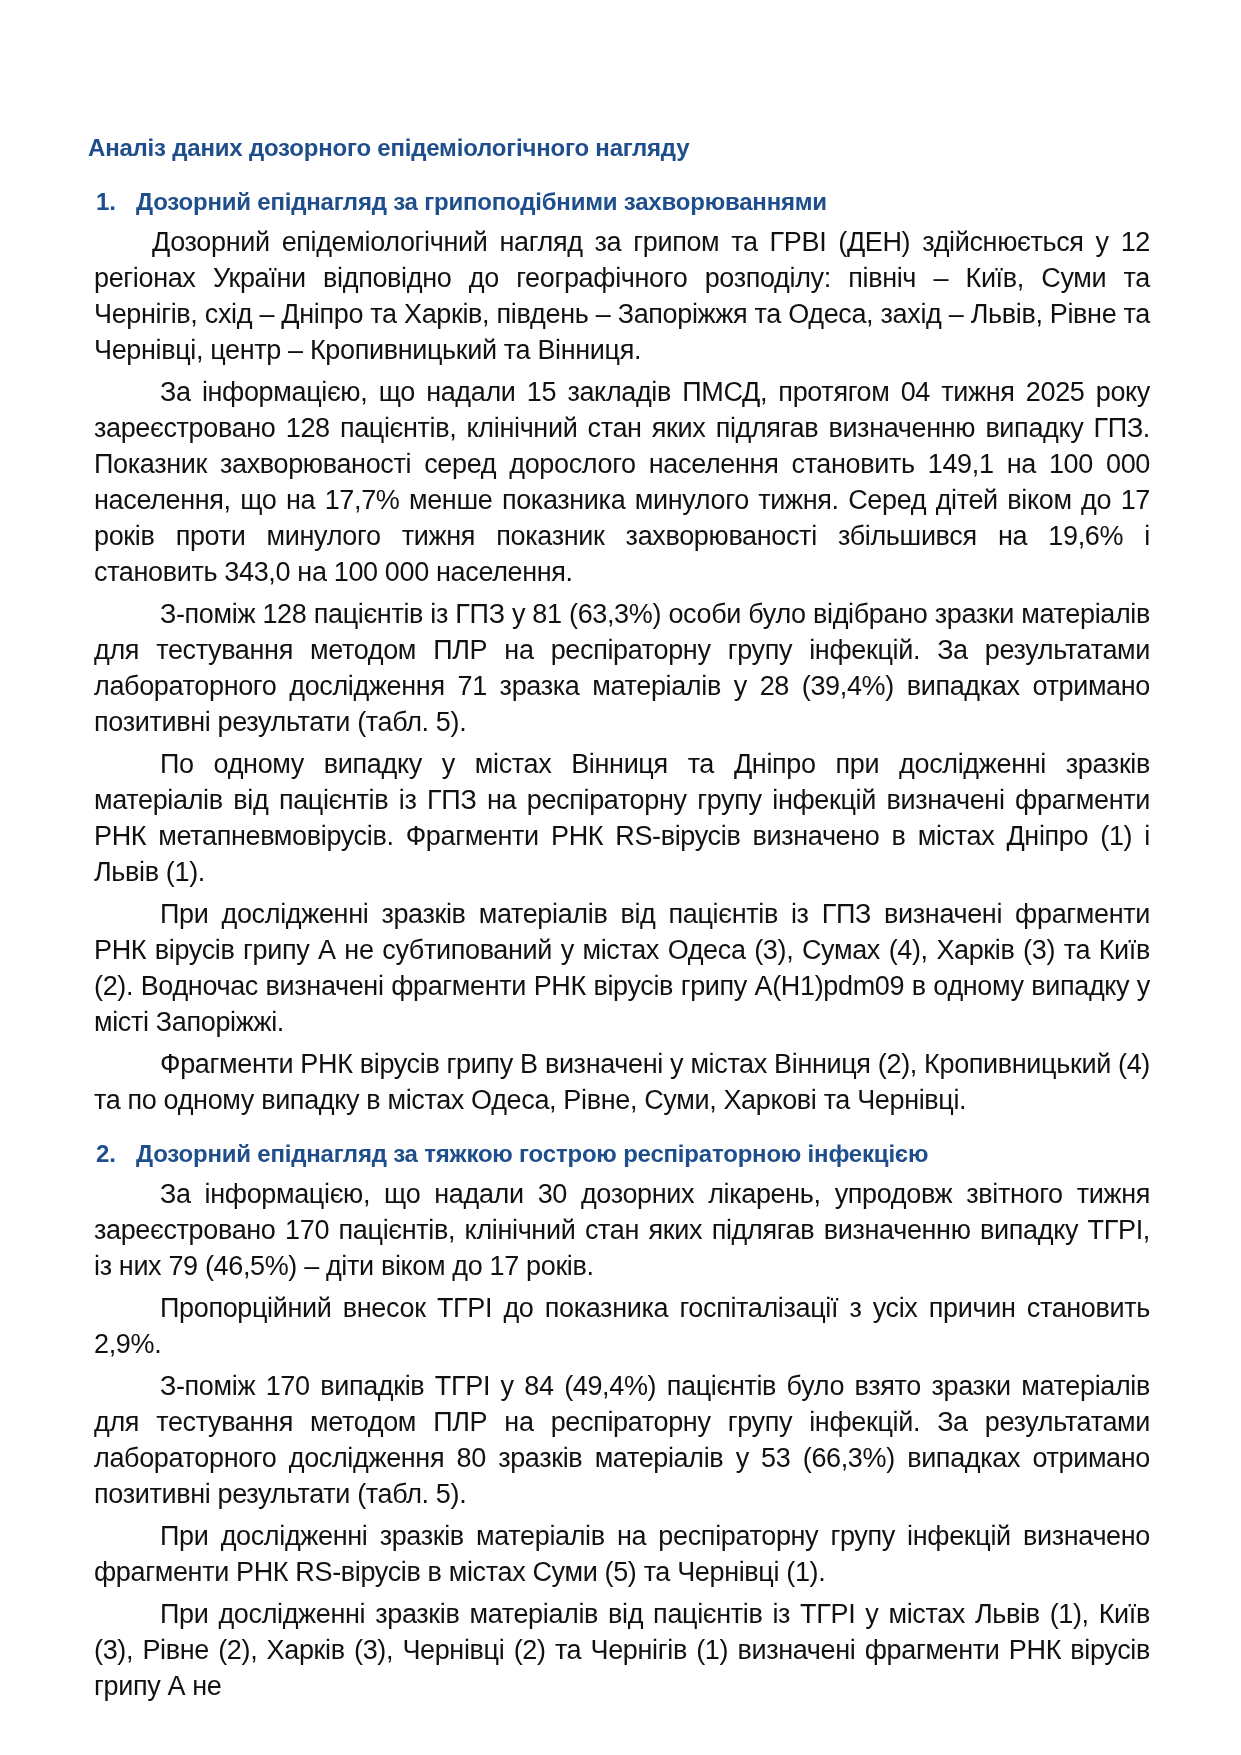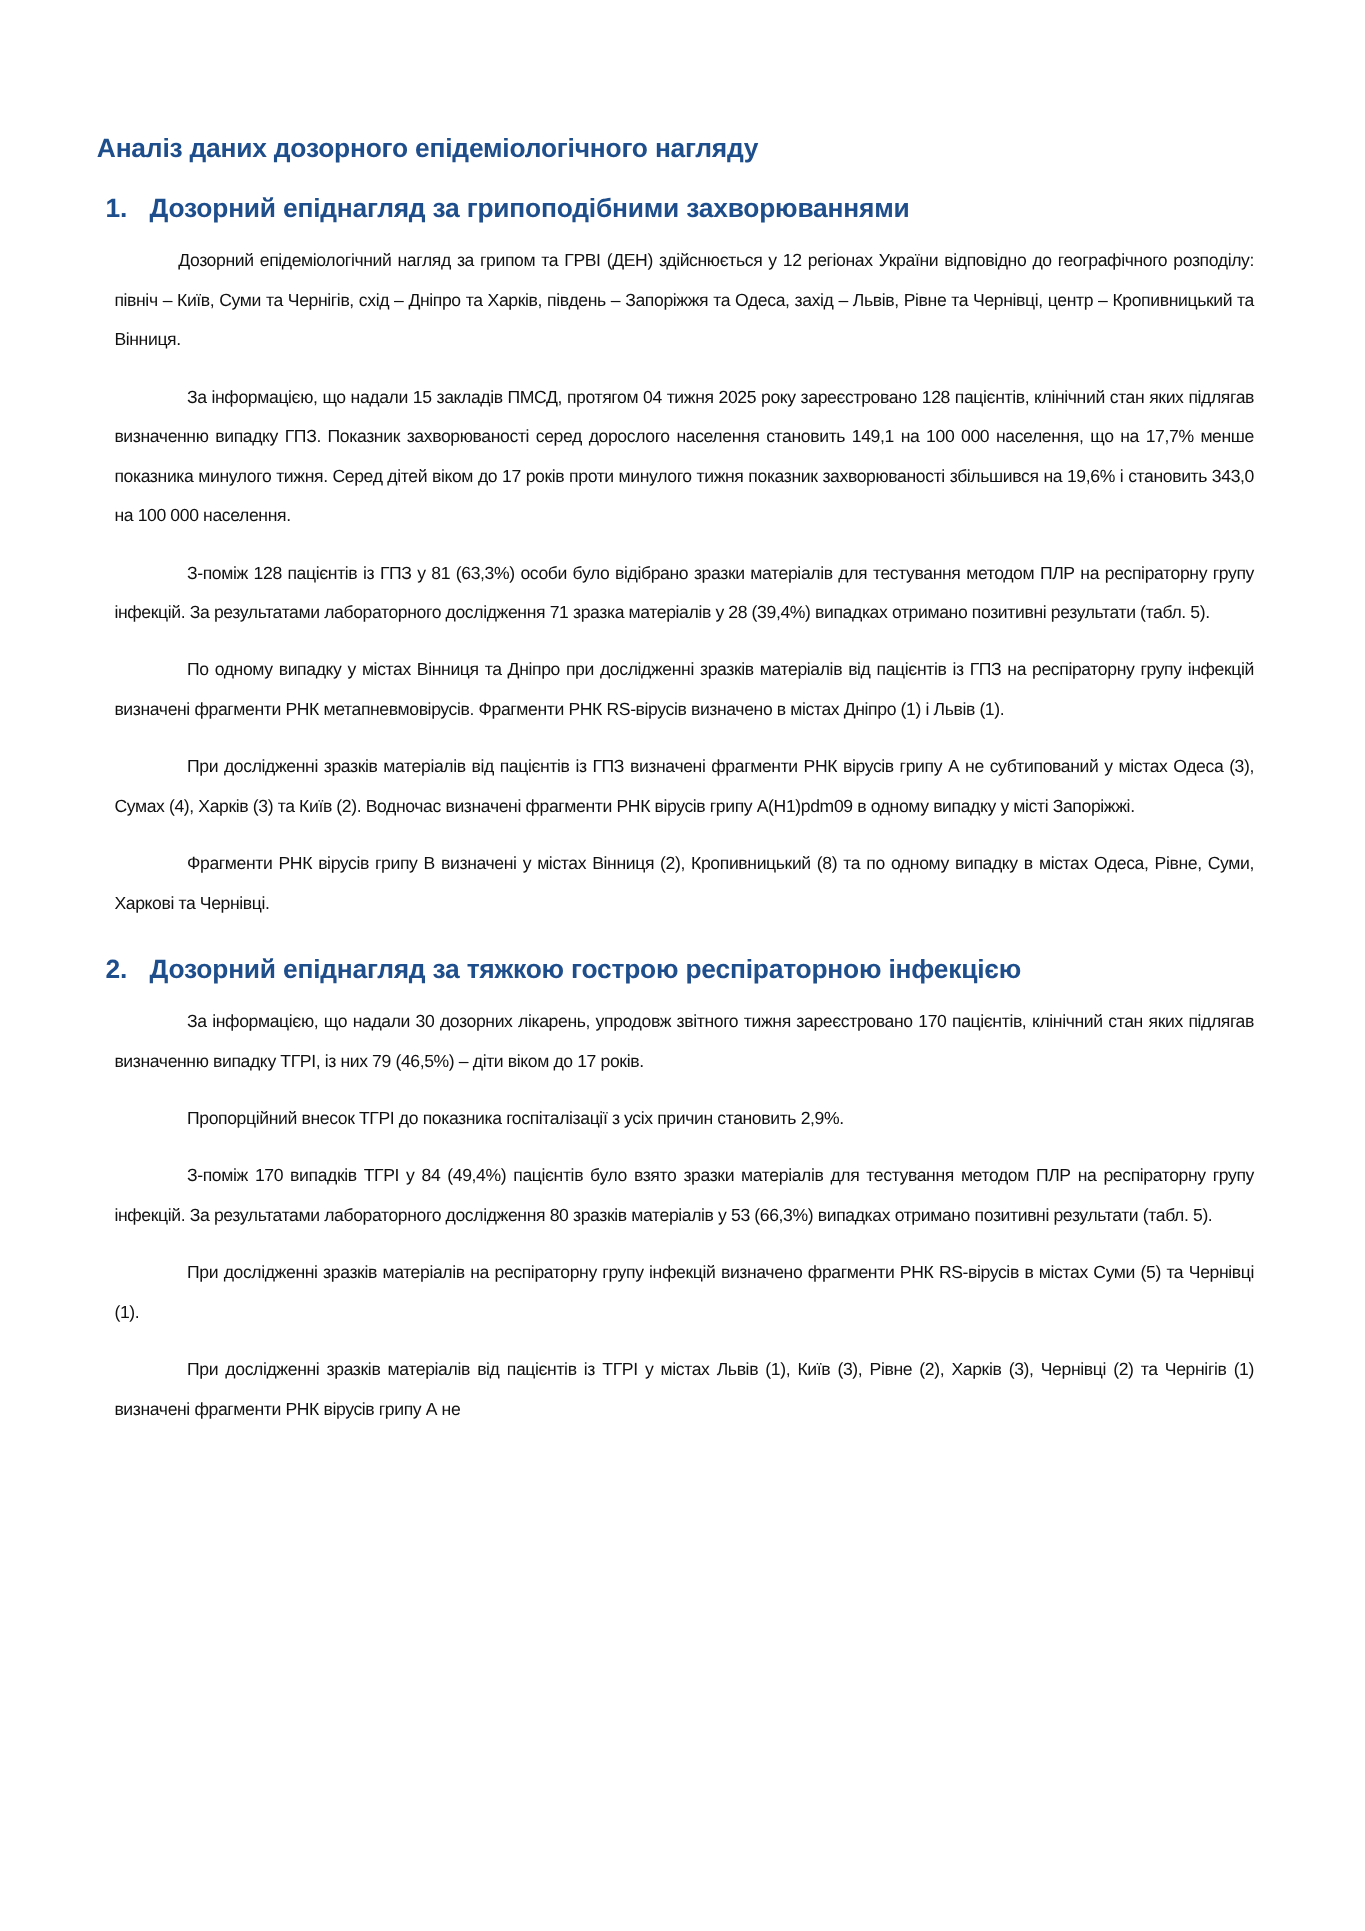--- a/index.html
+++ b/index.html
@@ -1,20 +1,20 @@
 <!DOCTYPE html>
 <html><head>
   <meta charset="utf-8">
   <style>
     html, body { margin: 0; padding: 0; background: #ffffff; }
     body { width: 1241px; height: 1755px; position: relative; overflow: hidden; }
     .page {
       position: absolute;
       left: 88px;
-      top: 108px;
+      top: 120px;
       width: 1068px;
       font-family: "Liberation Sans", "DejaVu Sans", sans-serif;
       color: #111111;
     }
     .doc-title {
       font-family: "Liberation Sans", sans-serif;
       font-weight: bold;
       font-size: 24px;
       color: #1F4E8C;
       margin: 14px 0 26px 0;
@@ -25,25 +25,25 @@
       font-weight: bold;
       font-size: 24px;
       color: #1F4E8C;
       margin: 0 0 8px 8px;
       letter-spacing: -0.2px;
       display: flex;
     }
     .section-heading .num { width: 40px; }
     .para {
       font-family: "Liberation Sans", sans-serif;
-      font-size: 16px;
+      font-size: 27px;
       line-height: 36px;
       text-align: justify;
       text-indent: 66px;
-      margin: 16px;
+      margin: 6px;
       letter-spacing: -0.35px;
     }
     .para.first-indent { text-indent: 58px; }
     .section { margin-bottom: 10px; }
     .gap { height: 12px; }
   </style>
 </head>
 <body>
 
 <div class="page">
@@ -52,21 +52,21 @@
   <div class="section">
     <h2 class="section-heading">
       <span class="num">1.</span>
       <span>Дозорний епіднагляд за грипоподібними захворюваннями</span>
     </h2>
     <p class="para first-indent">Дозорний епідеміологічний нагляд за грипом та ГРВІ (ДЕН) здійснюється у 12 регіонах України відповідно до географічного розподілу: північ – Київ, Суми та Чернігів, схід – Дніпро та Харків, південь – Запоріжжя та Одеса, захід – Львів, Рівне та Чернівці, центр – Кропивницький та Вінниця.</p>
     <p class="para">За інформацією, що надали 15 закладів ПМСД, протягом 04 тижня 2025 року зареєстровано 128 пацієнтів, клінічний стан яких підлягав визначенню випадку ГПЗ. Показник захворюваності серед дорослого населення становить 149,1 на 100 000 населення, що на 17,7% менше показника минулого тижня. Серед дітей віком до 17 років проти минулого тижня показник захворюваності збільшився на 19,6% і становить 343,0 на 100 000 населення.</p>
     <p class="para">З-поміж 128 пацієнтів із ГПЗ у 81 (63,3%) особи було відібрано зразки матеріалів для тестування методом ПЛР на респіраторну групу інфекцій. За результатами лабораторного дослідження 71 зразка матеріалів у 28 (39,4%) випадках отримано позитивні результати (табл. 5).</p>
     <p class="para">По одному випадку у містах Вінниця та Дніпро при дослідженні зразків матеріалів від пацієнтів із ГПЗ на респіраторну групу інфекцій визначені фрагменти РНК метапневмовірусів. Фрагменти РНК RS-вірусів визначено в містах Дніпро (1) і Львів (1).</p>
     <p class="para">При дослідженні зразків матеріалів від пацієнтів із ГПЗ визначені фрагменти РНК вірусів грипу А не субтипований у містах Одеса (3), Сумах (4), Харків (3) та Київ (2). Водночас визначені фрагменти РНК вірусів грипу A(H1)pdm09 в одному випадку у місті Запоріжжі.</p>
-    <p class="para">Фрагменти РНК вірусів грипу В визначені у містах Вінниця (2), Кропивницький (8) та по одному випадку в містах Одеса, Рівне, Суми, Харкові та Чернівці.</p>
+    <p class="para">Фрагменти РНК вірусів грипу В визначені у містах Вінниця (2), Кропивницький (4) та по одному випадку в містах Одеса, Рівне, Суми, Харкові та Чернівці.</p>
   </div>
 
   <div class="gap"></div>
 
   <div class="section">
     <h2 class="section-heading">
       <span class="num">2.</span>
       <span>Дозорний епіднагляд за тяжкою гострою респіраторною інфекцією</span>
     </h2>
     <p class="para">За інформацією, що надали 30 дозорних лікарень, упродовж звітного тижня зареєстровано 170 пацієнтів, клінічний стан яких підлягав визначенню випадку ТГРІ, із них 79 (46,5%) – діти віком до 17 років.</p>

